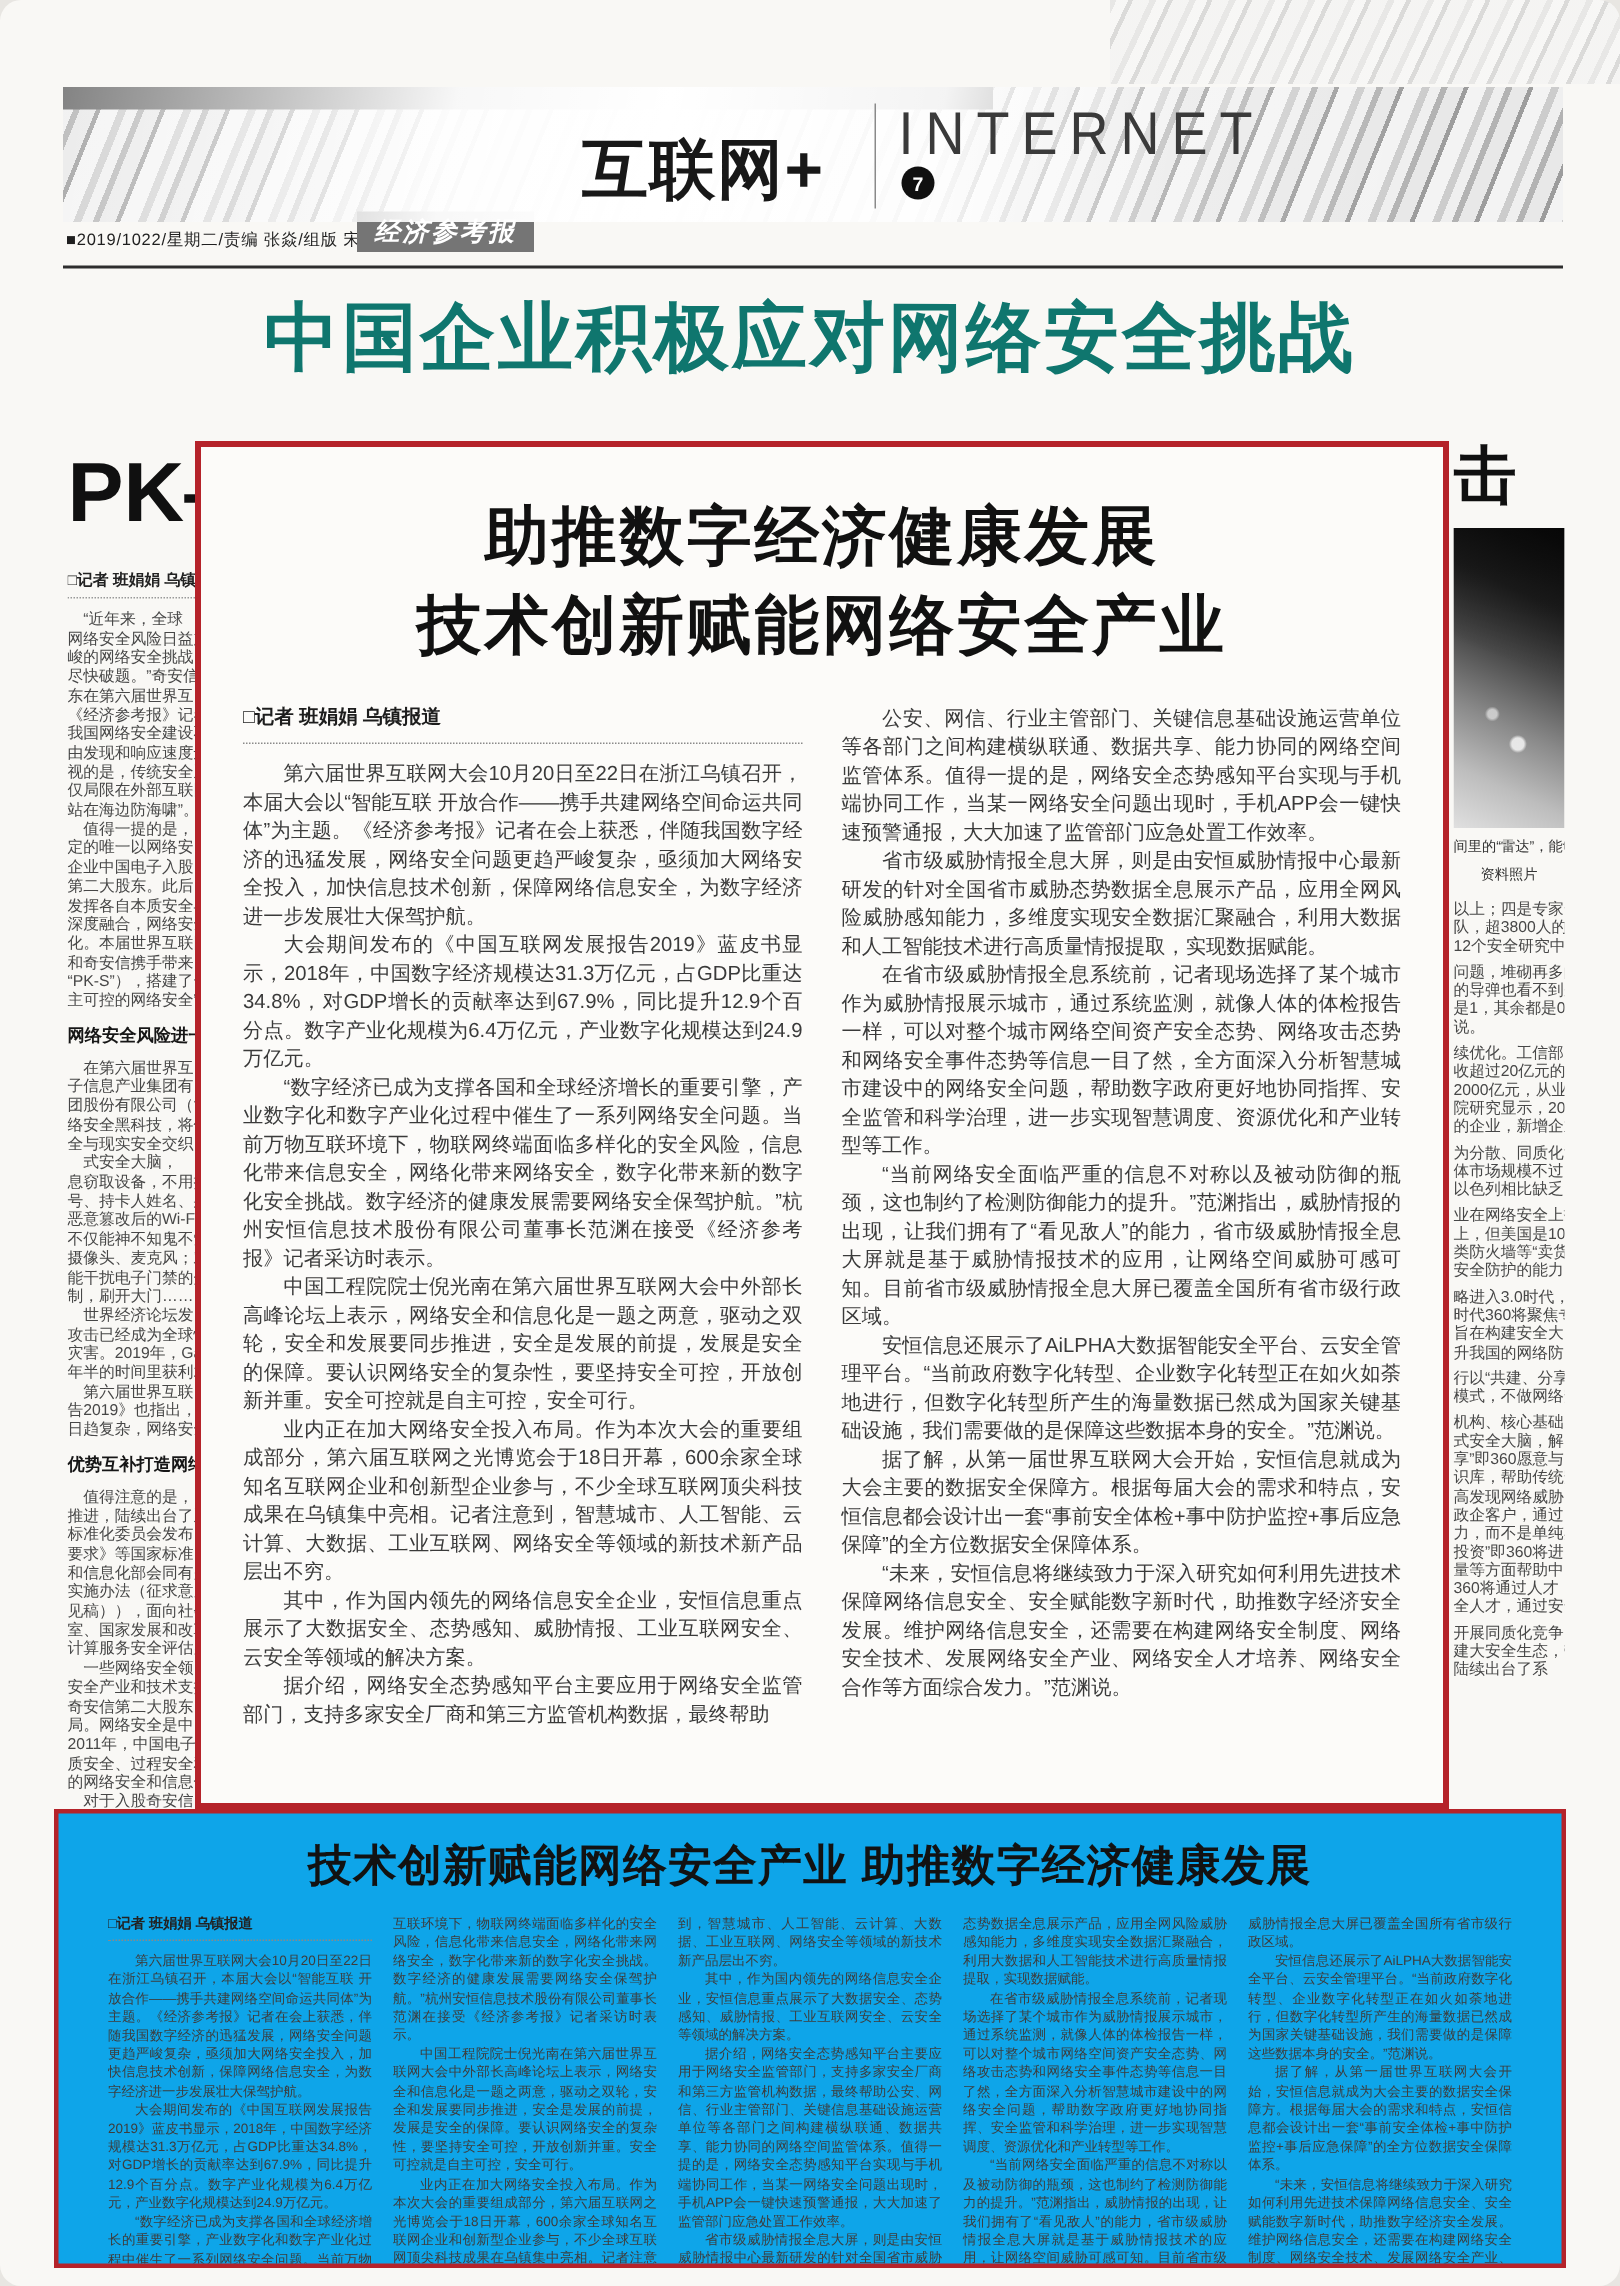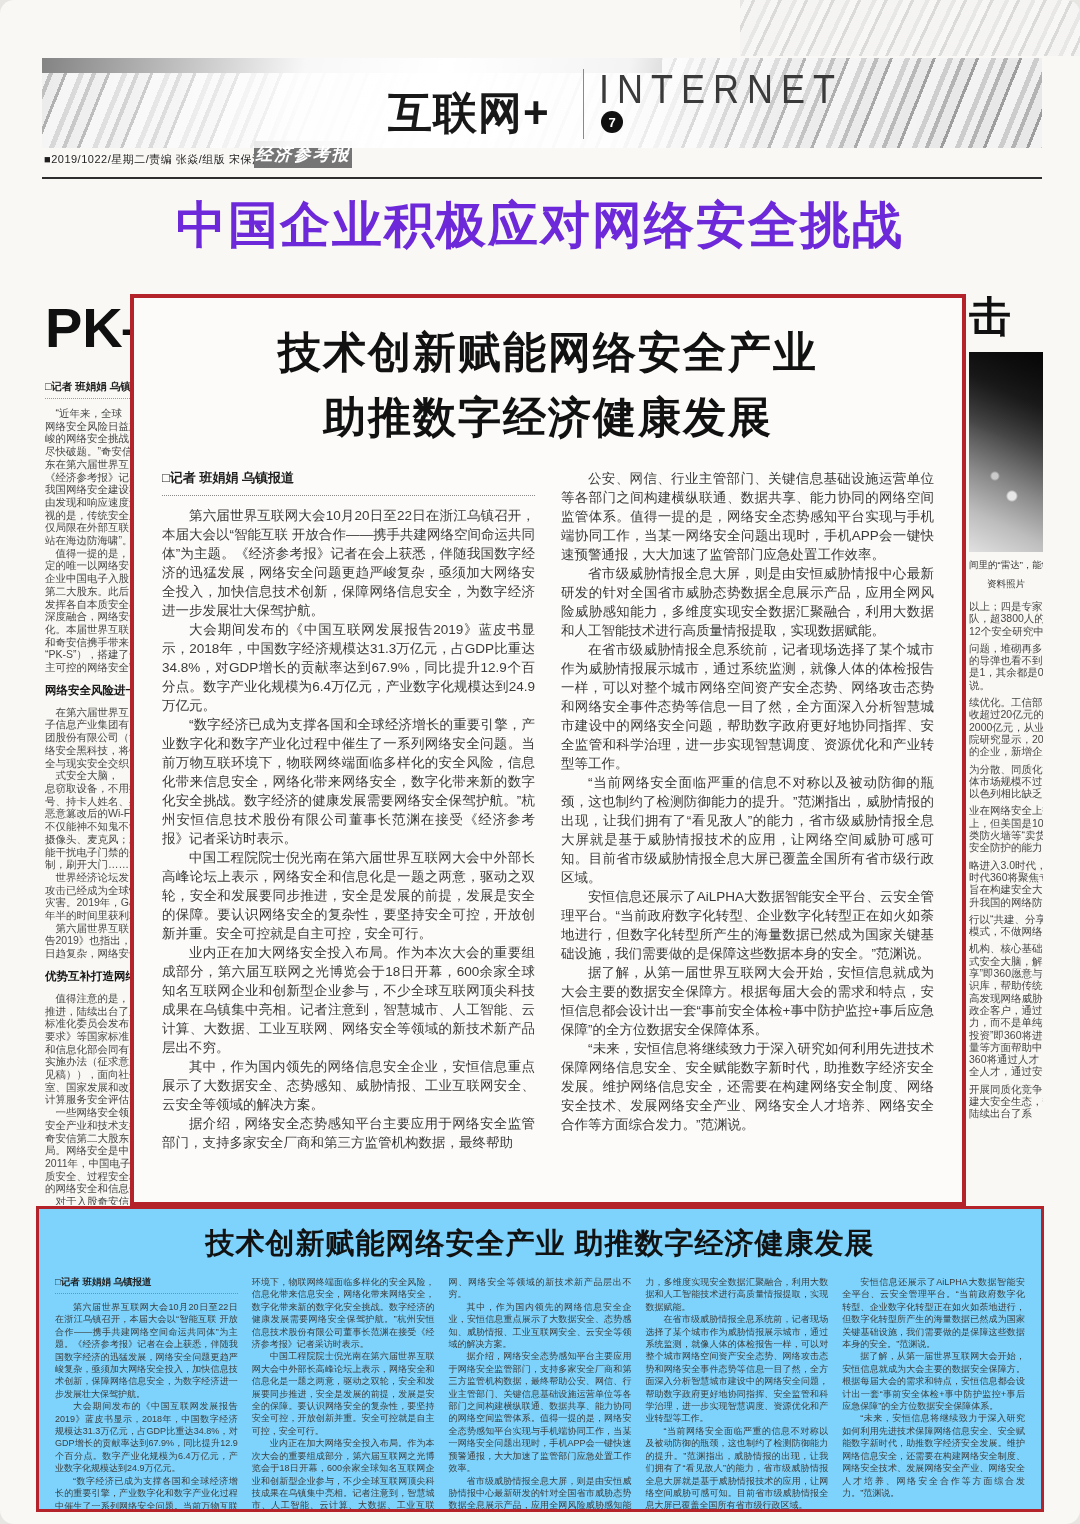--- a/index.html
+++ b/index.html
@@ -14,26 +14,26 @@
   .banner-darkwedge { position:absolute; left:0; top:0; width:62%; height:15px; background:#6e6e6e; z-index:0; }
   .section-cn { position:absolute; left:346px; top:26px; z-index:2; font-size:44px; font-weight:700; color:#181818; letter-spacing:1px; }
   .section-divider { position:absolute; left:541px; top:11px; width:1px; height:70px; background:#8a8a8a; z-index:2; }
   .section-en { position:absolute; left:557px; top:8px; z-index:2; font-size:36px; font-weight:300; letter-spacing:8px; color:#3a3a3a; transform:scaleY(1.12); transform-origin:top left; }
   .page-badge { position:absolute; left:559px; top:53px; z-index:2; width:22px; height:22px; border-radius:50%;
     background:#101010; color:#fff; font-size:13px; font-weight:700; display:flex; align-items:center; justify-content:center; }
   .topright-streaks { position:absolute; right:0; top:0; width:340px; height:56px; opacity:.55;
     background:repeating-linear-gradient(115deg,#d9d9d9 0 4px,#f6f6f6 4px 11px,#c2c2c2 11px 14px,#f1f1f1 14px 24px); }
 
   .dateline { position:absolute; left:44px; top:152px; font-size:11px; color:#1f1f1f; letter-spacing:.5px; }
-  .masthead { position:absolute; left:238px; top:141px; width:98px; height:27px; background:#757575; color:#fff;
+  .masthead { position:absolute; left:238px; top:141px; width:118px; height:27px; background:#757575; color:#fff;
     font-family:"Liberation Serif","DejaVu Serif",serif; font-style:italic; font-weight:700; font-size:17px;
-    display:flex; align-items:center; justify-content:center; letter-spacing:2px;margin-left:16px; }
+    display:flex; align-items:center; justify-content:center; letter-spacing:2px; }
   .top-rule { position:absolute; left:42px; top:177px; width:1000px; border-top:2px solid #2e2e2e; }
   .main-headline { position:absolute; left:0; top:192px; width:100%; text-align:center;
-    font-size:50px; font-weight:900; color:#6d28d9; letter-spacing:2px; }
+    font-size:50px; font-weight:900; color:#0f766e; letter-spacing:2px; }
 
   
   .col-left { position:absolute; left:45px; top:300px; width:119px; height:905px; overflow:hidden; z-index:1; }
   .pk { font-size:56px; font-weight:800; color:#101010; white-space:nowrap; line-height:1; }
   .u-byline { font-size:10.5px; font-weight:700; color:#222; margin-top:24px; padding-bottom:4px;
     border-bottom:1px dotted #999; white-space:nowrap; }
   .sline { font-size:10.5px; line-height:12.7px; color:#474747; white-space:nowrap; }
   .sline:empty { height:4px; }
   .lines-block { margin-top:8px; }
   .subhead { font-size:11.5px; font-weight:800; color:#161616; margin:9px 0 4px; white-space:nowrap; }
@@ -59,21 +59,21 @@
   .f-title { text-align:center; font-size:43px; font-weight:900; color:#111; letter-spacing:2px; line-height:1.15; }
   .f-title-1 { margin-top:10px; }
   .f-title-2 { margin-top:16px; }
   .f-cols { display:flex; gap:26px; margin-top:26px; }
   .f-col { flex:1; min-width:0; }
   .f-byline { font-size:13px; font-weight:700; color:#1d1d1d; padding-bottom:8px; border-bottom:1px dotted #8a8a8a; margin-bottom:10px; }
   .f-col p { font-size:13.5px; line-height:19px; color:#3a3a3a; text-align:justify; text-indent:2em; margin:0; }
 
   
   .bottom-box { position:absolute; left:36px; top:1206px; width:1008px; height:306px; z-index:4;
-    background:#7dd3fc; border:3px solid #b5232a; box-sizing:border-box; padding:8px 16px; overflow:hidden; }
+    background:#0ea5e9; border:3px solid #b5232a; box-sizing:border-box; padding:8px 33px; overflow:hidden; }
   .b-title { text-align:center; font-size:29px; font-weight:900; color:#121212; letter-spacing:1px; margin:7px 0 12px; }
   .b-flow { column-count:5; column-gap:14px; height:238px; overflow:hidden; }
   .b-byline { font-size:9.5px; font-weight:700; color:#222; border-bottom:1px dotted #8a8a8a; padding-bottom:4px; margin-bottom:7px; }
   .b-flow p { font-size:9px; line-height:12.4px; color:#3d3d3d; text-align:justify; text-indent:2em; margin:0; }
 </style>
 </head>
 <body>
 
 <div class="page">
 
@@ -214,22 +214,22 @@
         <div class="rline">360将通过人才</div>
         <div class="rline">全人才，通过安全</div>
         <div class="rline"></div>
         <div class="rline">开展同质化竞争，</div>
         <div class="rline">建大安全生态，带</div>
         <div class="rline">陆续出台了系</div>
       </div>
   </div>
 
   <div class="feature-box">
+    <div class="f-title f-title-2">助推数字经济健康发展</div>
     <div class="f-title f-title-1">技术创新赋能网络安全产业</div>
-    <div class="f-title f-title-2">助推数字经济健康发展</div>
     <div class="f-cols">
       <div class="f-col">
         <div class="f-byline">□记者 班娟娟 乌镇报道</div>
         <div>
             <p>第六届世界互联网大会10月20日至22日在浙江乌镇召开，本届大会以“智能互联 开放合作——携手共建网络空间命运共同体”为主题。《经济参考报》记者在会上获悉，伴随我国数字经济的迅猛发展，网络安全问题更趋严峻复杂，亟须加大网络安全投入，加快信息技术创新，保障网络信息安全，为数字经济进一步发展壮大保驾护航。</p>
             <p>大会期间发布的《中国互联网发展报告2019》蓝皮书显示，2018年，中国数字经济规模达31.3万亿元，占GDP比重达34.8%，对GDP增长的贡献率达到67.9%，同比提升12.9个百分点。数字产业化规模为6.4万亿元，产业数字化规模达到24.9万亿元。</p>
             <p>“数字经济已成为支撑各国和全球经济增长的重要引擎，产业数字化和数字产业化过程中催生了一系列网络安全问题。当前万物互联环境下，物联网终端面临多样化的安全风险，信息化带来信息安全，网络化带来网络安全，数字化带来新的数字化安全挑战。数字经济的健康发展需要网络安全保驾护航。”杭州安恒信息技术股份有限公司董事长范渊在接受《经济参考报》记者采访时表示。</p>
             <p>中国工程院院士倪光南在第六届世界互联网大会中外部长高峰论坛上表示，网络安全和信息化是一题之两意，驱动之双轮，安全和发展要同步推进，安全是发展的前提，发展是安全的保障。要认识网络安全的复杂性，要坚持安全可控，开放创新并重。安全可控就是自主可控，安全可行。</p>
             <p>业内正在加大网络安全投入布局。作为本次大会的重要组成部分，第六届互联网之光博览会于18日开幕，600余家全球知名互联网企业和创新型企业参与，不少全球互联网顶尖科技成果在乌镇集中亮相。记者注意到，智慧城市、人工智能、云计算、大数据、工业互联网、网络安全等领域的新技术新产品层出不穷。</p>
             <p>其中，作为国内领先的网络信息安全企业，安恒信息重点展示了大数据安全、态势感知、威胁情报、工业互联网安全、云安全等领域的解决方案。</p>

